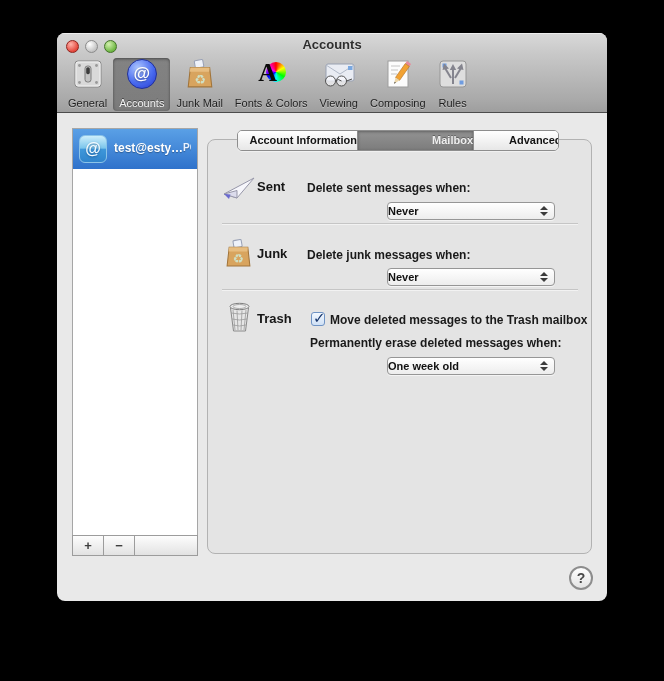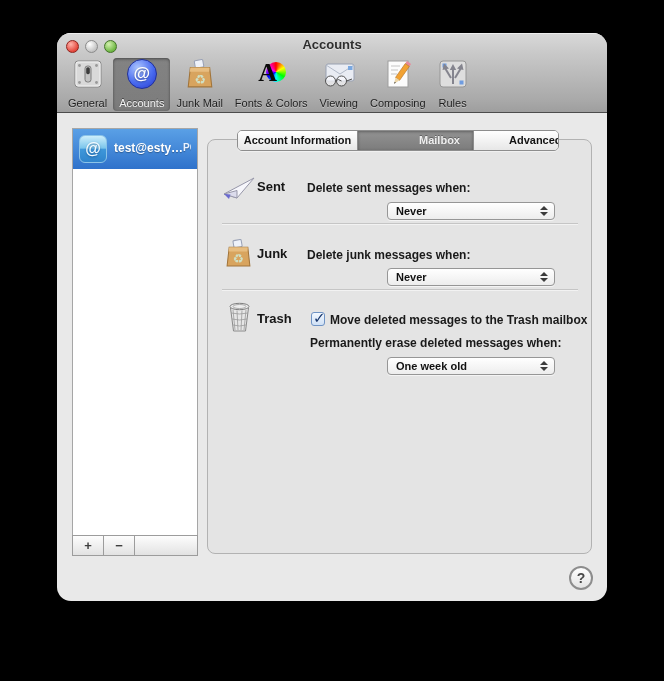--- a/index.html
+++ b/index.html
@@ -1,19 +1,19 @@
 <!DOCTYPE html>
 <html><head>
 <meta charset="utf-8">
 <style>
   html,body{margin:0;padding:0;width:664px;height:681px;background:#000;
     font-family:"Liberation Sans","DejaVu Sans",sans-serif;-webkit-font-smoothing:antialiased;}
   *{box-sizing:border-box;}
   .window{position:absolute;left:57px;top:33px;width:550px;height:568px;
-    background:#e9e9e9;border-radius:14px;overflow:hidden;}
+    background:#e9e9e9;border-radius:8px;overflow:hidden;}
   
   .header{position:absolute;left:0;top:0;width:100%;height:80px;
     background:linear-gradient(#d9d9d9,#c9c9c9 25%,#a9a9a9 85%,#9e9e9e);
     border-bottom:1px solid #4c4c4c;box-shadow:inset 0 1px 0 rgba(255,255,255,.55);}
   .lights{position:absolute;left:9px;top:7px;display:flex;gap:6px;}
   .light{width:13px;height:13px;border-radius:50%;}
   .light.close{background:radial-gradient(circle at 35% 30%,#ffb3aa,#e4473c 70%);border:1px solid #8f241e;}
   .light.min{background:radial-gradient(circle at 35% 30%,#ffffff,#bfbfbf 75%);border:1px solid #8b8b8b;}
   .light.zoom{background:radial-gradient(circle at 35% 30%,#d3f0ae,#6fb844 70%);border:1px solid #44722a;}
   .win-title{position:absolute;top:4px;left:0;width:100%;text-align:center;
@@ -52,34 +52,34 @@
     border:1px solid #9c9c9c;background:linear-gradient(#fdfdfd,#e2e2e2);}
   .ctl-btn{width:31px;border-right:1px solid #9c9c9c;display:flex;align-items:center;justify-content:center;
     font-size:13px;font-weight:bold;color:#3e3e3e;line-height:1;}
   .ctl-fill{flex:1;}
   
   .mainbox{position:absolute;left:150px;top:106px;width:385px;height:415px;
     background:#e4e4e4;border:1px solid #b2b2b2;border-radius:8px;}
   .tabs{position:absolute;left:180px;top:97px;height:21px;display:flex;z-index:2;
     border:1px solid #8d8d8d;border-radius:5px;overflow:hidden;
     box-shadow:0 1px 1px rgba(255,255,255,.5);}
-  .tab{height:100%;line-height:19px;text-align:center;font-size:11px;font-weight:bold;color:#141414;
+  .tab{height:100%;line-height:19px;text-align:right;font-size:11px;font-weight:bold;color:#141414;
     background:linear-gradient(#ffffff,#e7e7e7);border-right:1px solid #8d8d8d;}
   .tab:last-child{border-right:none;padding-left:35px;}
   .tab.selected{background:linear-gradient(#939393,#7c7c7c);color:#efefef;
     box-shadow:inset 0 1px 3px rgba(0,0,0,.35);text-shadow:0 -1px 0 rgba(0,0,0,.3);padding-left:48px;}
   .tab-ai{width:120px;} .tab-mb{width:116px;} .tab-adv{width:84px;}
   
   .pos{position:absolute;}
   .row-label{font-size:13px;font-weight:600;color:#161616;}
   .prompt{font-size:12px;font-weight:600;color:#1a1a1a;}
   .sep{position:absolute;height:0;border-top:1px solid #c5c5c5;border-bottom:1px solid #f2f2f2;}
   .popup{position:absolute;width:168px;height:18px;border:1px solid #969696;border-radius:4px;
     background:linear-gradient(#ffffff,#ededed);box-shadow:0 1px 0 rgba(255,255,255,.6);
-    font-size:11px;font-weight:600;color:#111;padding-left:8px;line-height:16px;}
+    font-size:11px;font-weight:600;color:#111;line-height:16px;}
   .stepper{position:absolute;right:6px;top:2px;width:9px;height:12px;
     display:flex;flex-direction:column;align-items:center;justify-content:center;gap:2px;}
   .tri-up{width:0;height:0;border-left:4px solid transparent;border-right:4px solid transparent;border-bottom:4px solid #3c3c3c;}
   .tri-down{width:0;height:0;border-left:4px solid transparent;border-right:4px solid transparent;border-top:4px solid #3c3c3c;}
   .checkbox{position:absolute;width:14px;height:14px;border:1px solid #6f93c4;border-radius:3px;
     background:linear-gradient(#f2f8ff,#cfe0f5);}
   .checkbox .mark{display:none;position:absolute;left:1px;top:-4px;font-size:15px;font-weight:bold;color:#17356b;}
   .checkbox.checked .mark{display:block;}
   .help-btn{position:absolute;left:512px;top:533px;width:24px;height:24px;border-radius:50%;
     border:2px solid #8d8d8d;background:linear-gradient(#ffffff,#e3e3e3);

